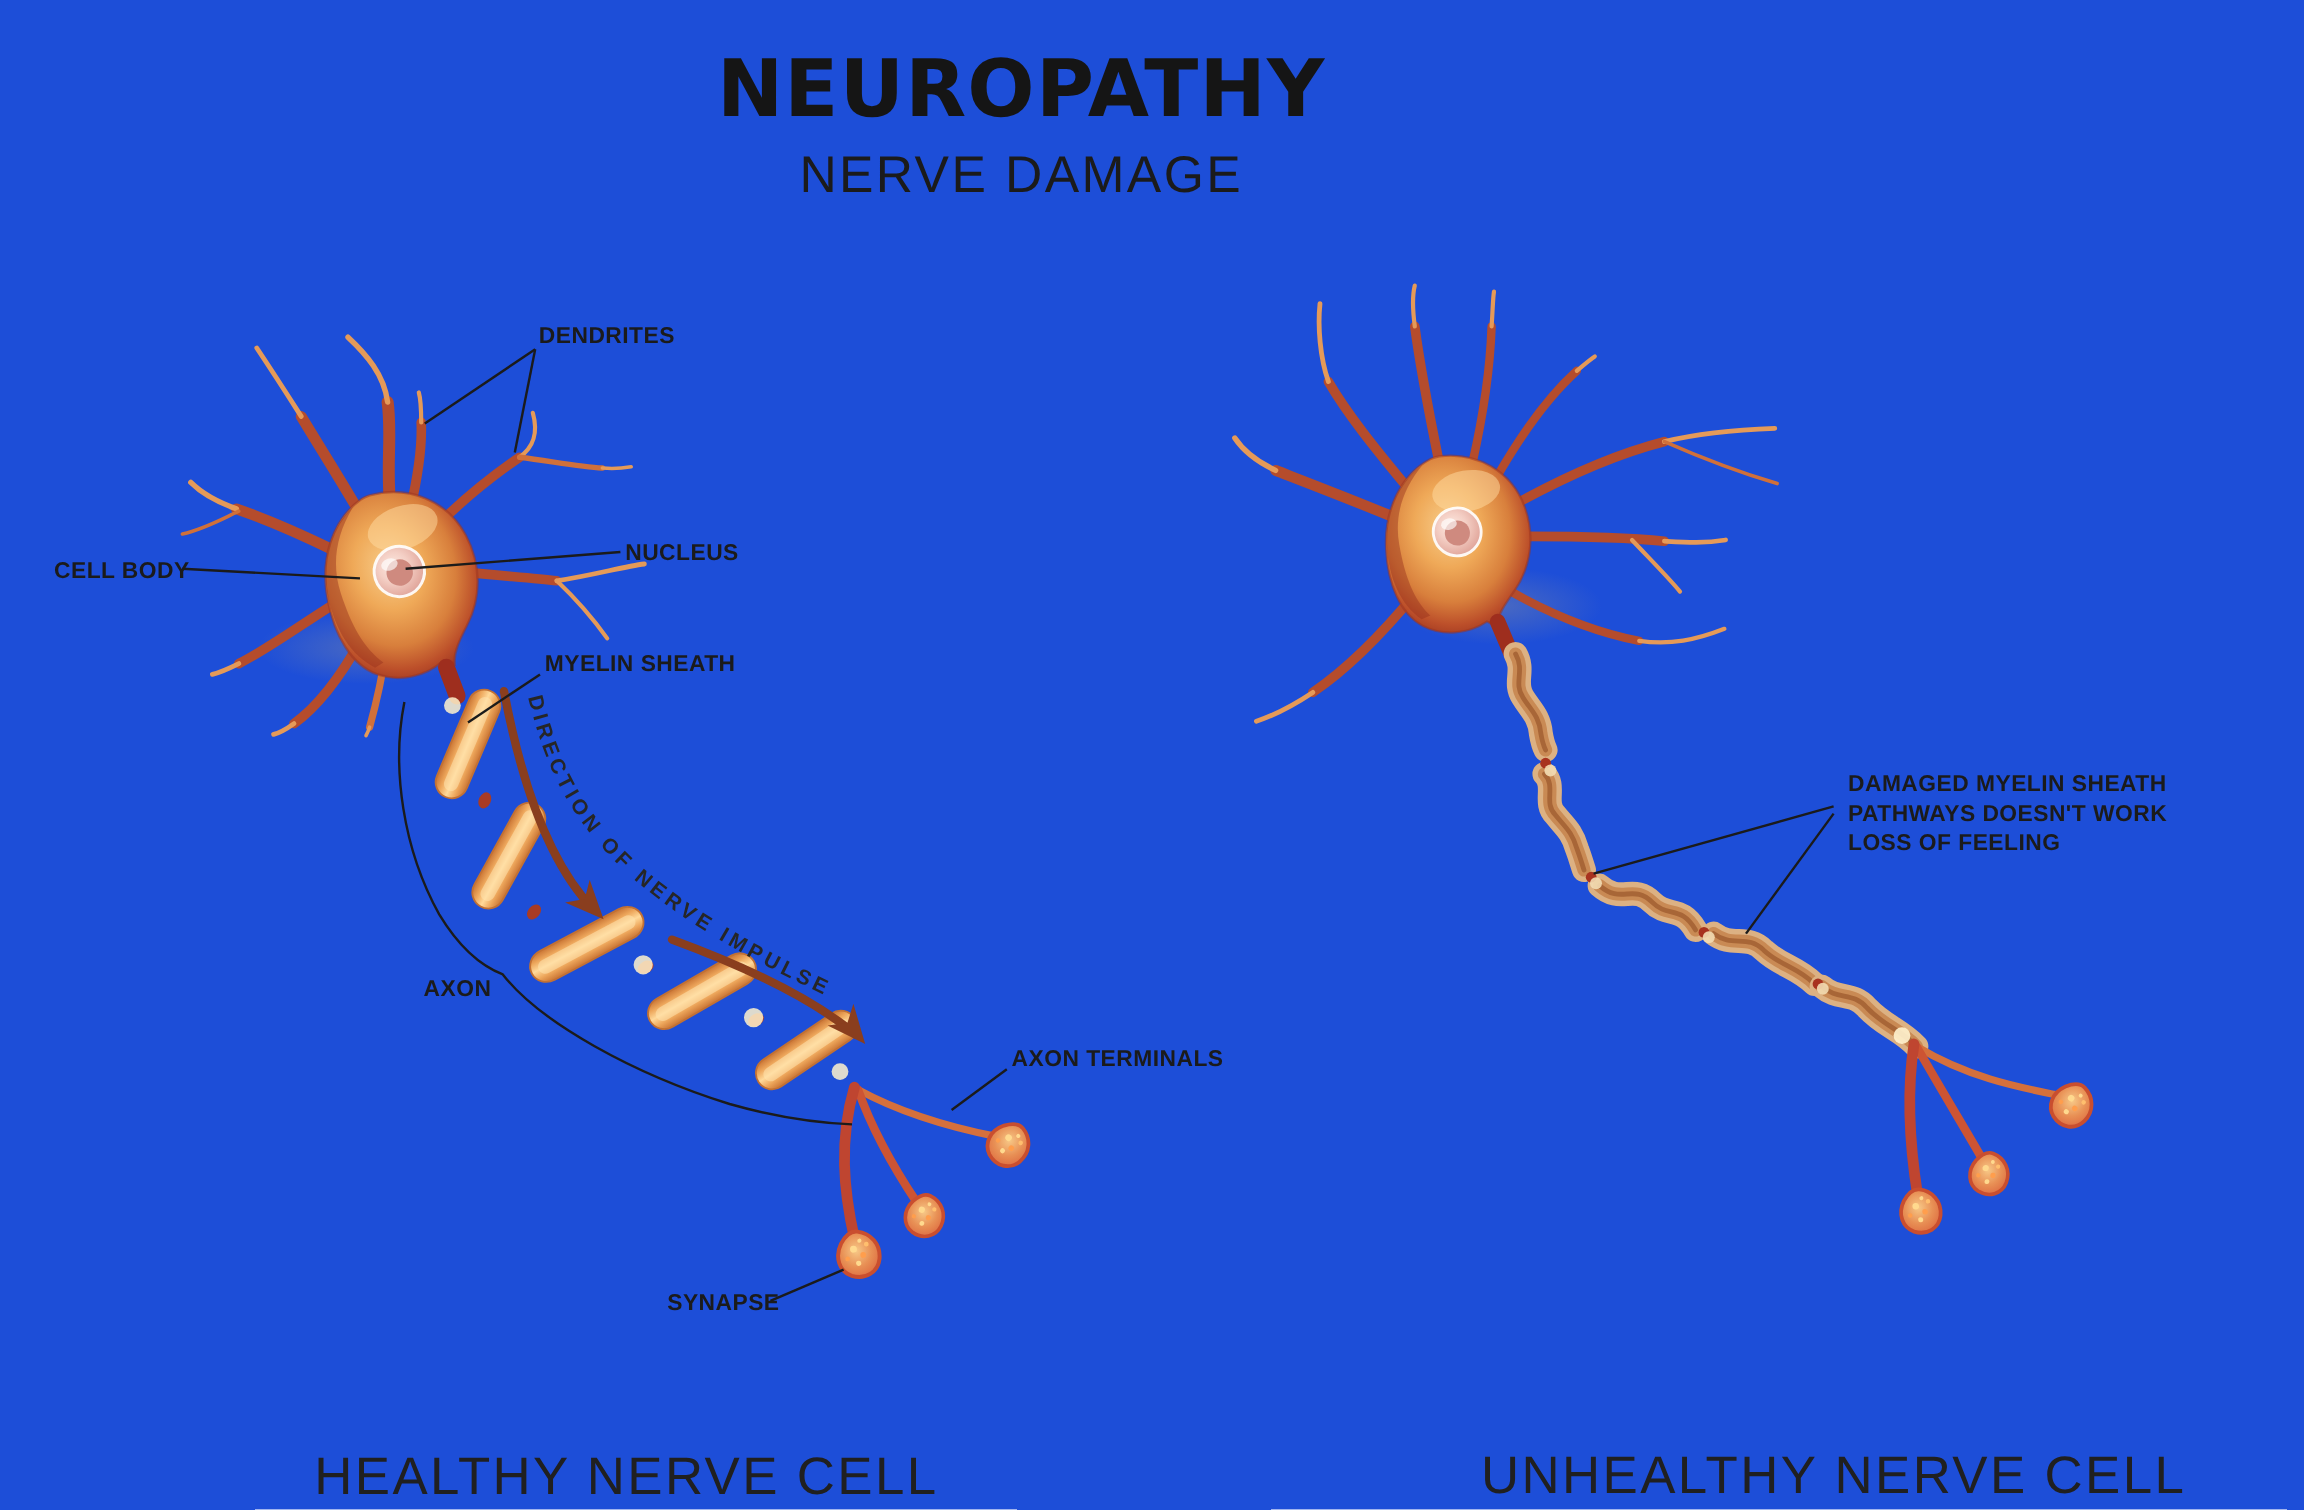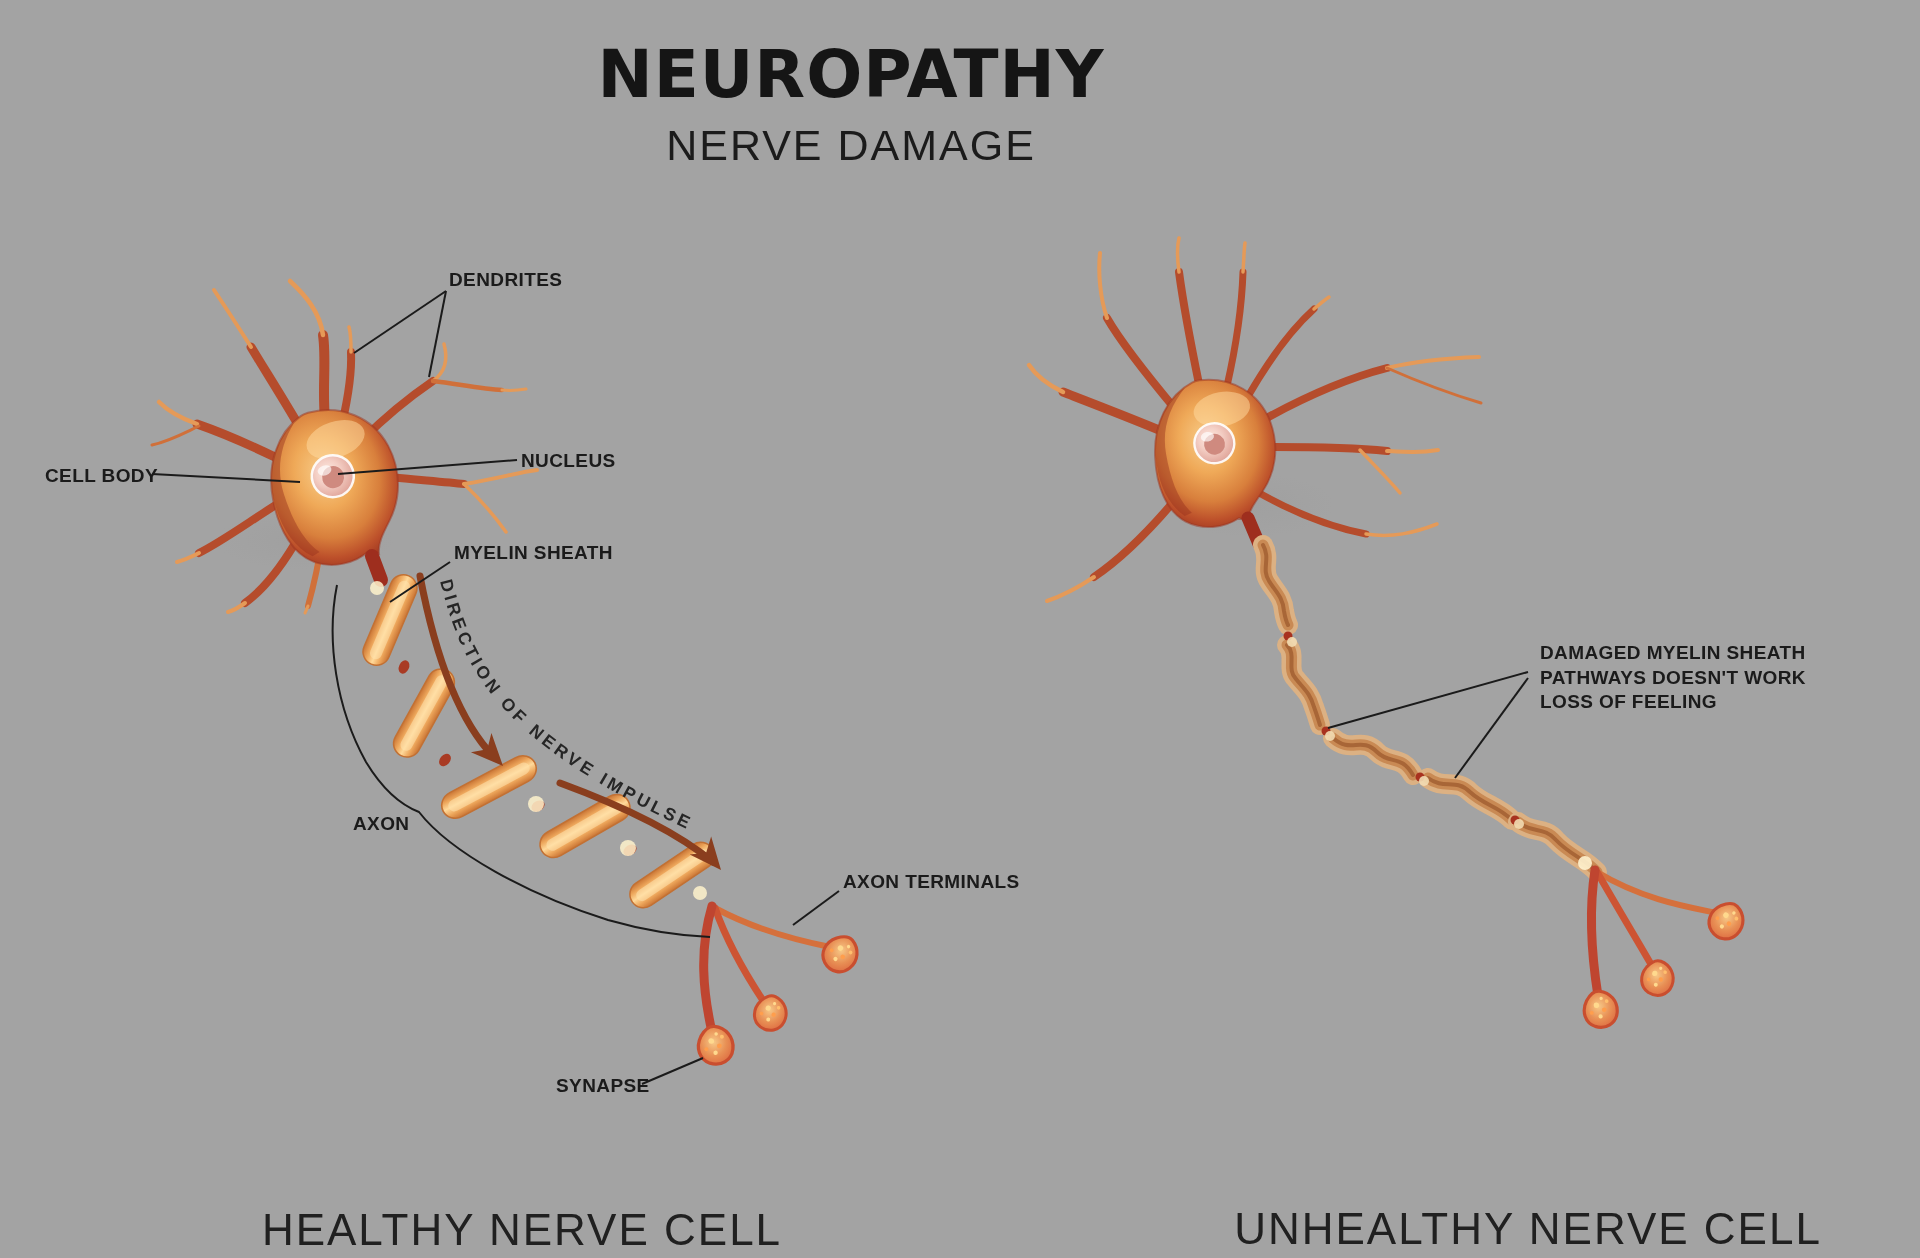--- a/index.html
+++ b/index.html
@@ -1,16 +1,16 @@
 <!DOCTYPE html>
 <html><head>
 <meta charset="utf-8">
 <style>
   html,body{margin:0;padding:0;background:#fff;}
-  .stage{position:relative;width:1920px;height:1258px;background:#a3a3a3;overflow:hidden;
+  .stage{position:relative;width:1920px;height:1258px;background:#1d4ed8;overflow:hidden;
          font-family:"Liberation Sans",sans-serif;}
   svg{position:absolute;left:0;top:0;}
   .ttl{font-family:"DejaVu Sans",sans-serif;font-weight:bold;font-size:66px;fill:#151515;letter-spacing:1px;}
   .sub{font-family:"Liberation Sans",sans-serif;font-weight:400;font-size:43px;fill:#1b1b1b;letter-spacing:2px;}
   .cap{font-family:"Liberation Sans",sans-serif;font-weight:400;font-size:44px;fill:#202020;letter-spacing:2px;}
   .lbl{font-family:"Liberation Sans",sans-serif;font-weight:bold;font-size:19px;fill:#1b1b1b;letter-spacing:.4px;}
   .imp{font-family:"Liberation Sans",sans-serif;font-weight:bold;font-size:17.5px;fill:#262626;letter-spacing:3.5px;}
   .ln{stroke:#1b1b1b;stroke-width:2;fill:none;}
   .dbase{fill:none;stroke:#b54c2c;stroke-linecap:round;}
   .dmid{fill:none;stroke:#d0703a;stroke-linecap:round;}

